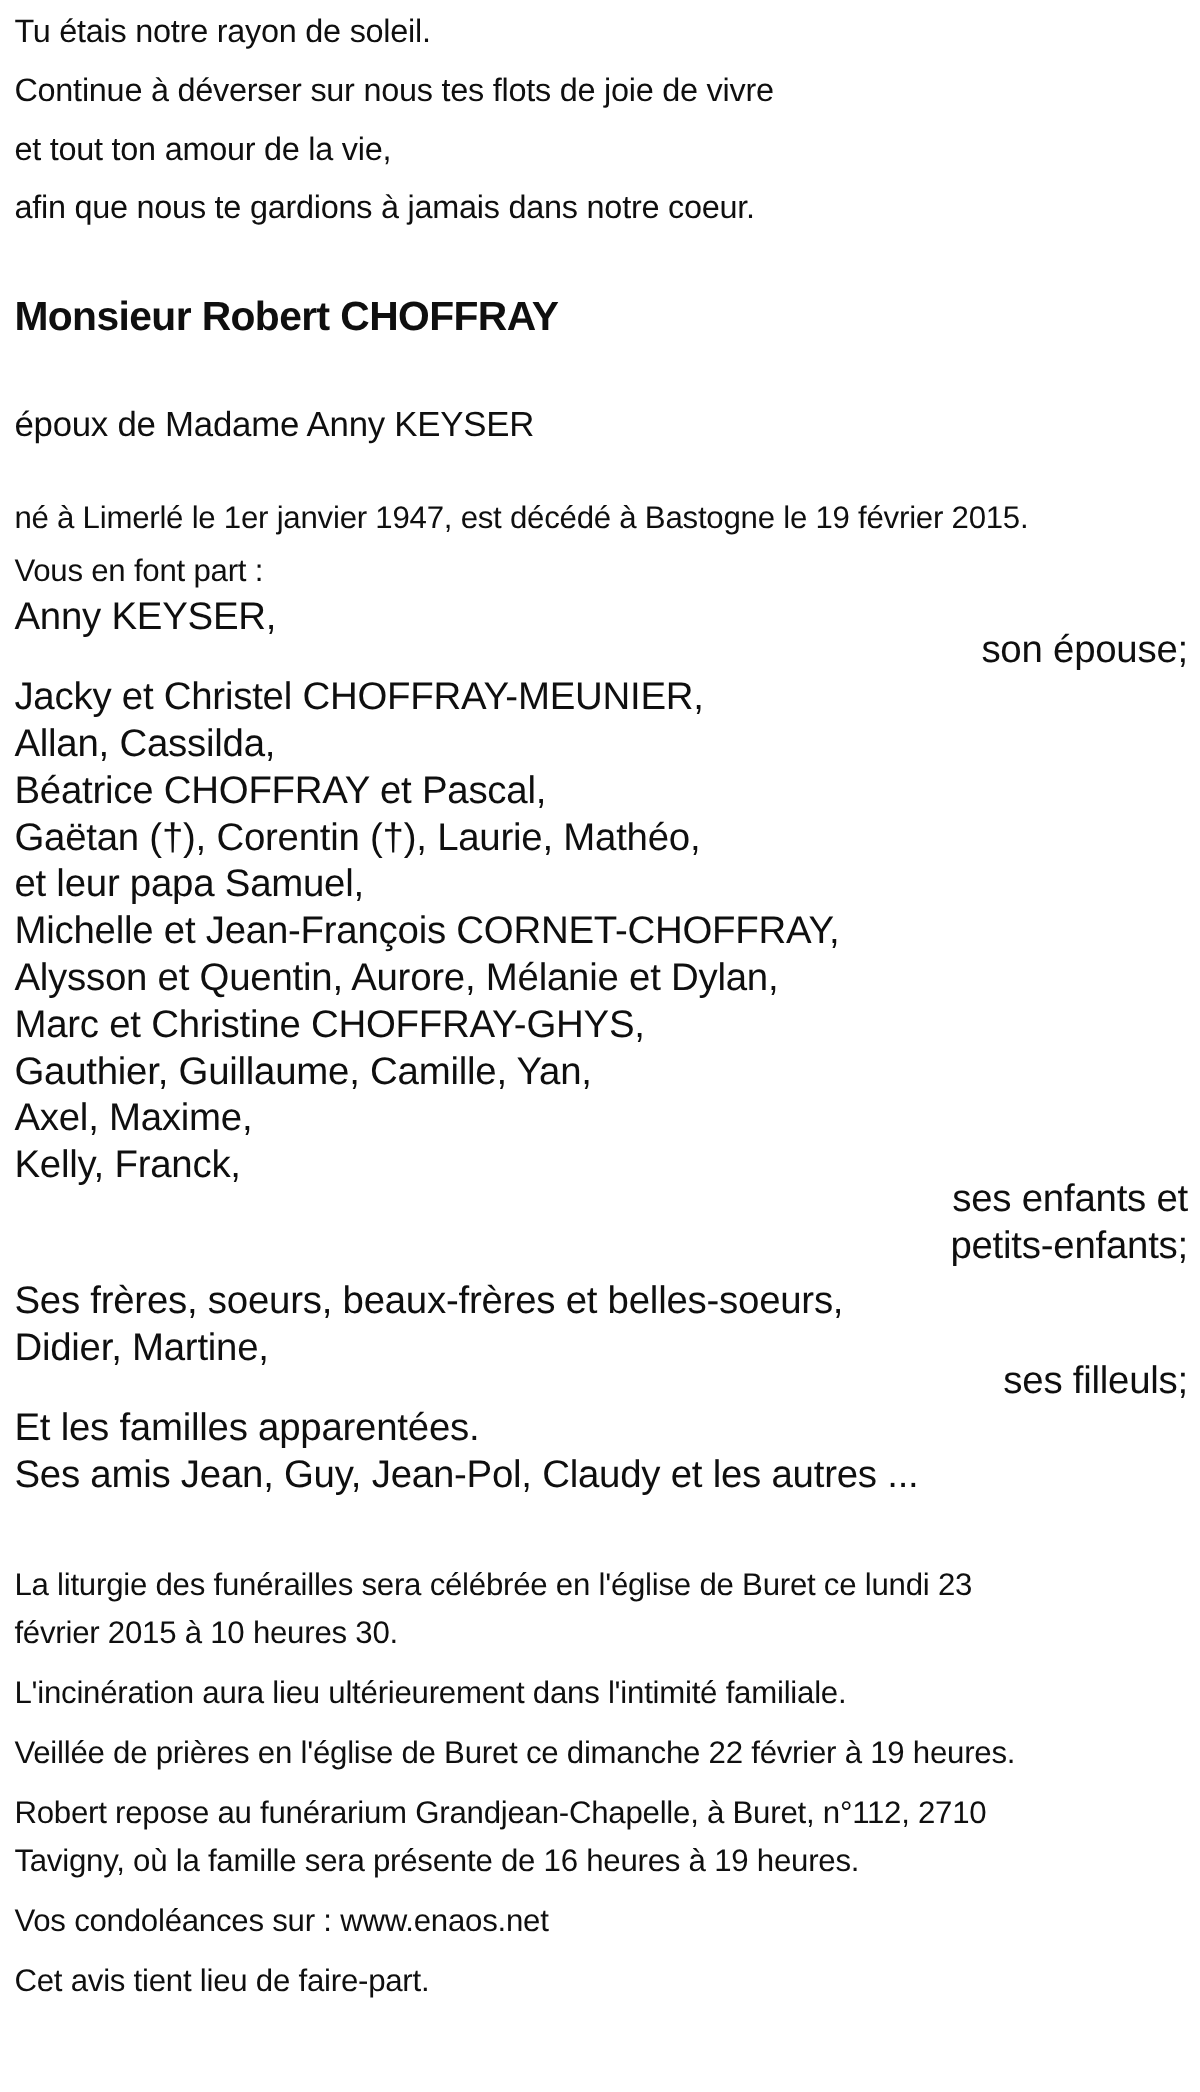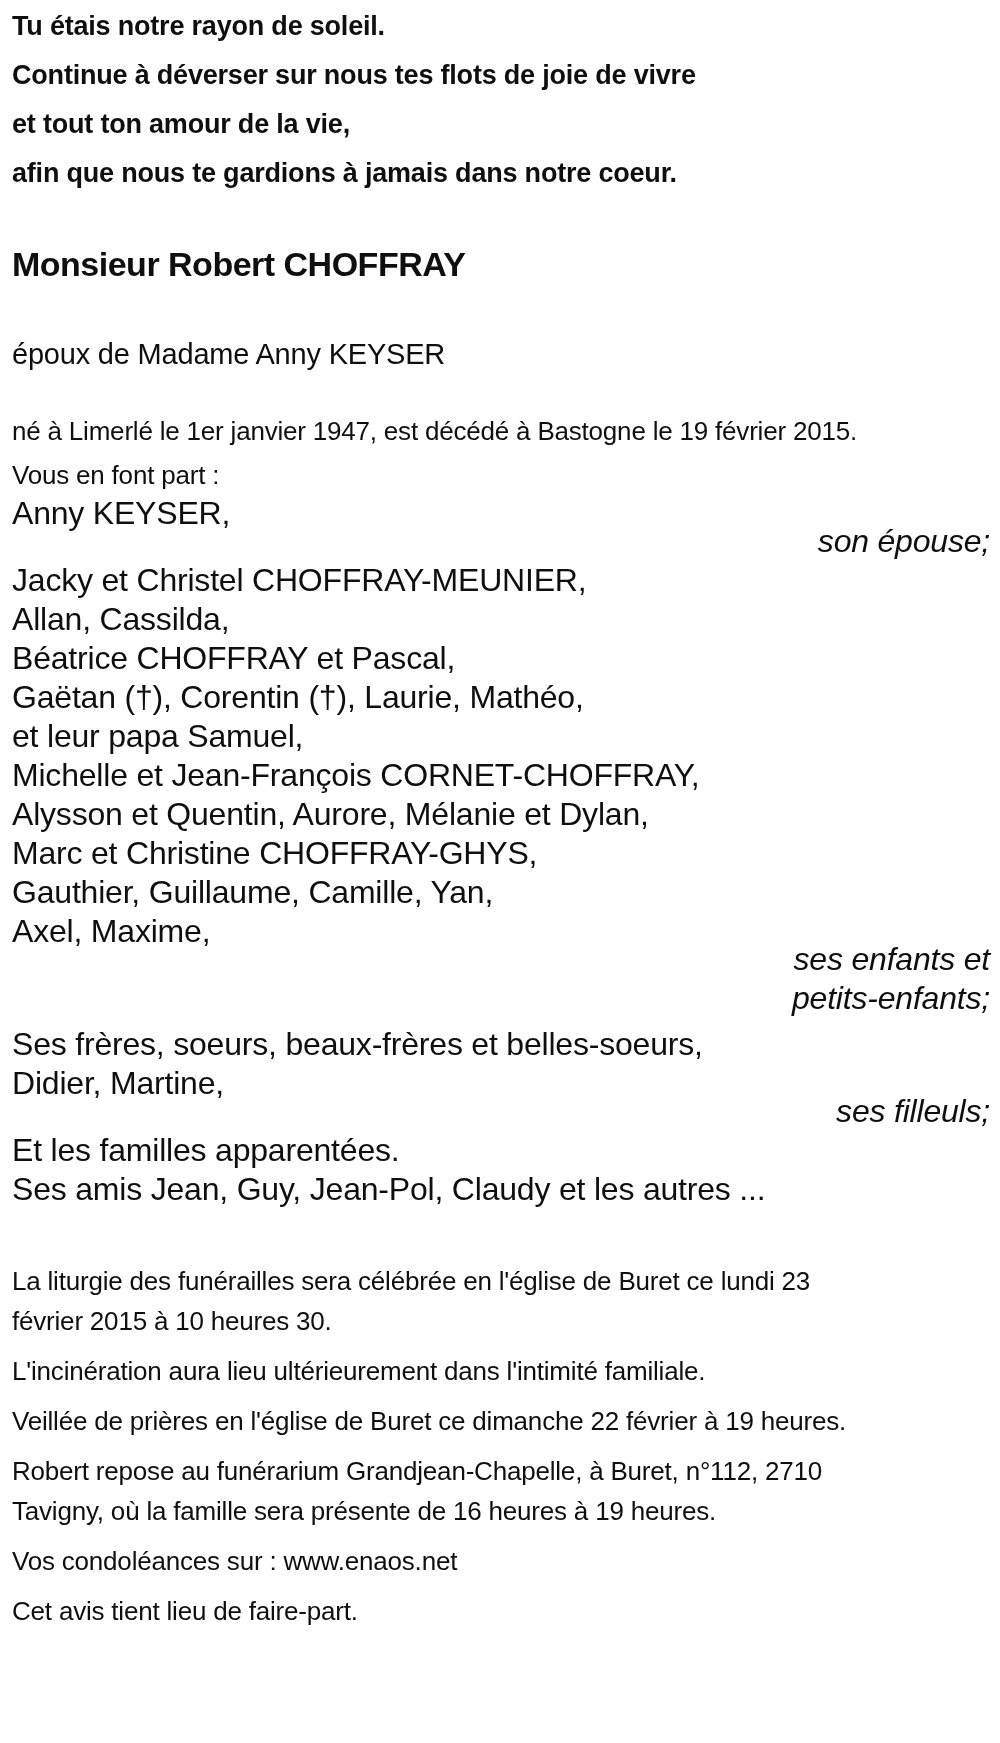--- a/index.html
+++ b/index.html
@@ -15,21 +15,21 @@
     letter-spacing: -0.2px;
   }
   .page {
     box-sizing: border-box;
     width: 1000px;
     min-height: 1743px;
     padding: 2px 10px 8px 12px;
     background: #ffffff;
   }
   .epitaph {
-    font-weight: 700;
+    font-weight: 400;
     font-size: 27px;
     line-height: 49px;
   }
   .name-title {
     font-weight: 700;
     font-size: 34px;
     line-height: 56px;
     letter-spacing: -0.5px;
     margin-top: 38px;
   }
@@ -51,21 +51,20 @@
   .family {
     font-size: 32px;
   }
   .fam-line {
     line-height: 39px;
     text-align: left;
   }
   .fam-right {
     line-height: 39px;
     text-align: right;
-    font-style: italic;
   }
   .pull {
     margin-top: -11px;
   }
   .gap {
     margin-top: 7px;
   }
   .ceremonies {
     margin-top: 52px;
     font-size: 26px;
@@ -101,20 +100,21 @@
     <div class="fam-line">Jacky et Christel CHOFFRAY-MEUNIER,</div>
     <div class="fam-line">Allan, Cassilda,</div>
     <div class="fam-line">Béatrice CHOFFRAY et Pascal,</div>
     <div class="fam-line">Gaëtan (†), Corentin (†), Laurie, Mathéo,</div>
     <div class="fam-line">et leur papa Samuel,</div>
     <div class="fam-line">Michelle et Jean-François CORNET-CHOFFRAY,</div>
     <div class="fam-line">Alysson et Quentin, Aurore, Mélanie et Dylan,</div>
     <div class="fam-line">Marc et Christine CHOFFRAY-GHYS,</div>
     <div class="fam-line">Gauthier, Guillaume, Camille, Yan,</div>
     <div class="fam-line">Axel, Maxime,</div>
+    <div class="fam-line">Kelly, Franck,</div>
     <div class="fam-right pull">ses enfants et</div>
     <div class="fam-right">petits-enfants;</div>
     <div class="fam-line gap">Ses frères, soeurs, beaux-frères et belles-soeurs,</div>
     <div class="fam-line">Didier, Martine,</div>
     <div class="fam-right pull">ses filleuls;</div>
     <div class="fam-line">Et les familles apparentées.</div>
     <div class="fam-line">Ses amis Jean, Guy, Jean-Pol, Claudy et les autres ...</div>
   </div>
 
   <div class="ceremonies">

